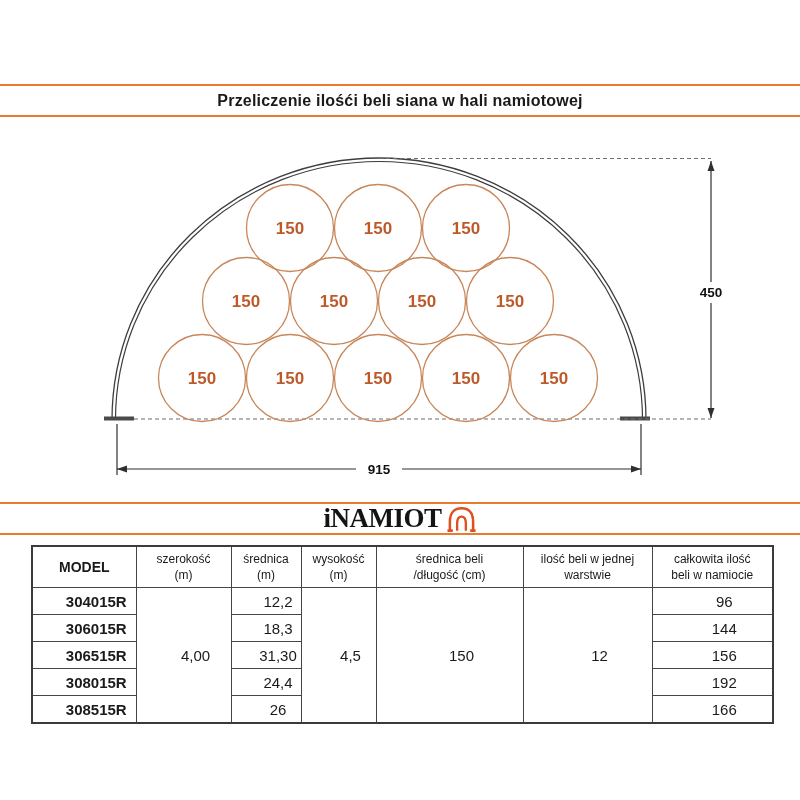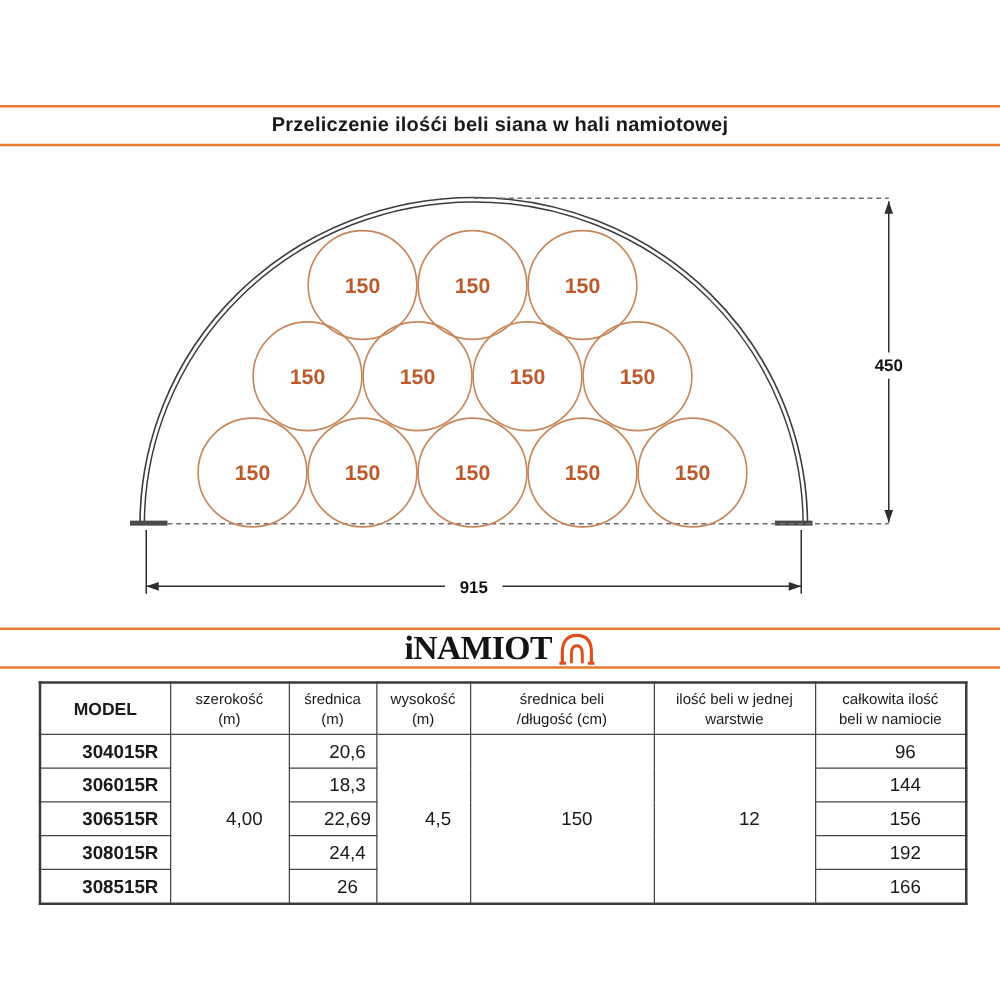--- a/index.html
+++ b/index.html
@@ -145,34 +145,34 @@
         <th>
             <div>całkowita ilość</div>
             <div>beli w namiocie</div>
           </th>
       </tr>
     </thead>
     <tbody>
       <tr>
         <td class="model">304015R</td>
         <td rowspan="5">4,00</td>
-        <td>20,6</td>
+        <td>12,2</td>
         <td rowspan="5">4,5</td>
         <td rowspan="5">150</td>
         <td rowspan="5">12</td>
         <td>96</td>
       </tr>
       <tr>
         <td class="model">306015R</td>
         <td>18,3</td>
         <td>144</td>
       </tr>
       <tr>
         <td class="model">306515R</td>
-        <td>22,69</td>
+        <td>31,30</td>
         <td>156</td>
       </tr>
       <tr>
         <td class="model">308015R</td>
         <td>24,4</td>
         <td>192</td>
       </tr>
       <tr>
         <td class="model">308515R</td>
         <td>26</td>

